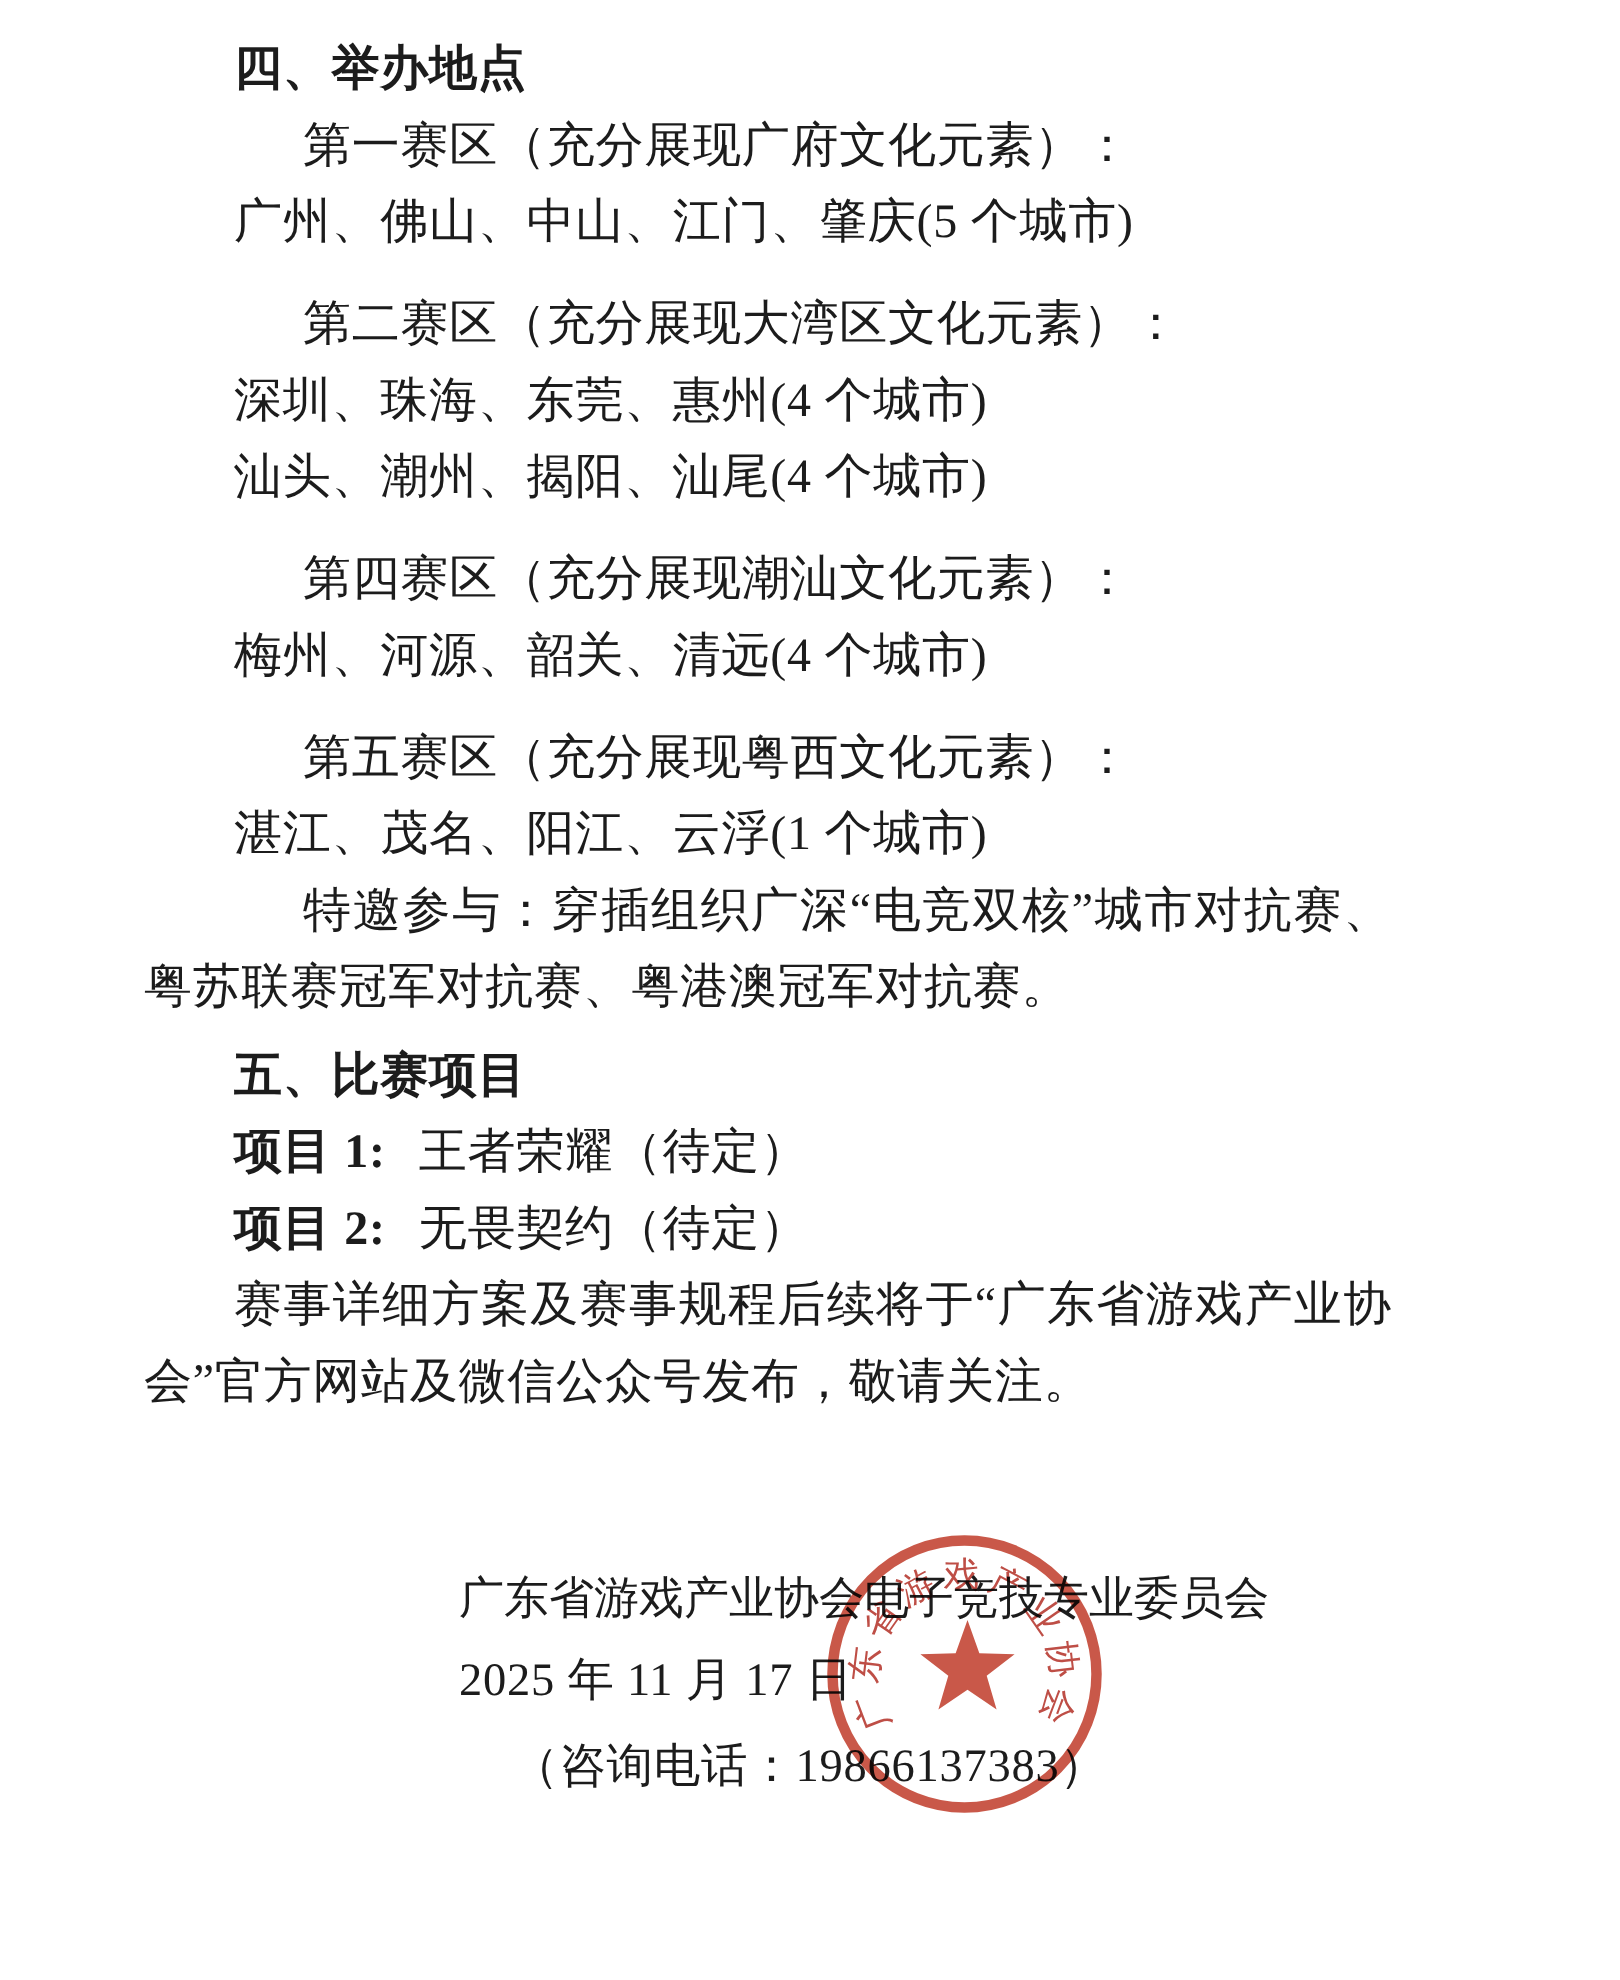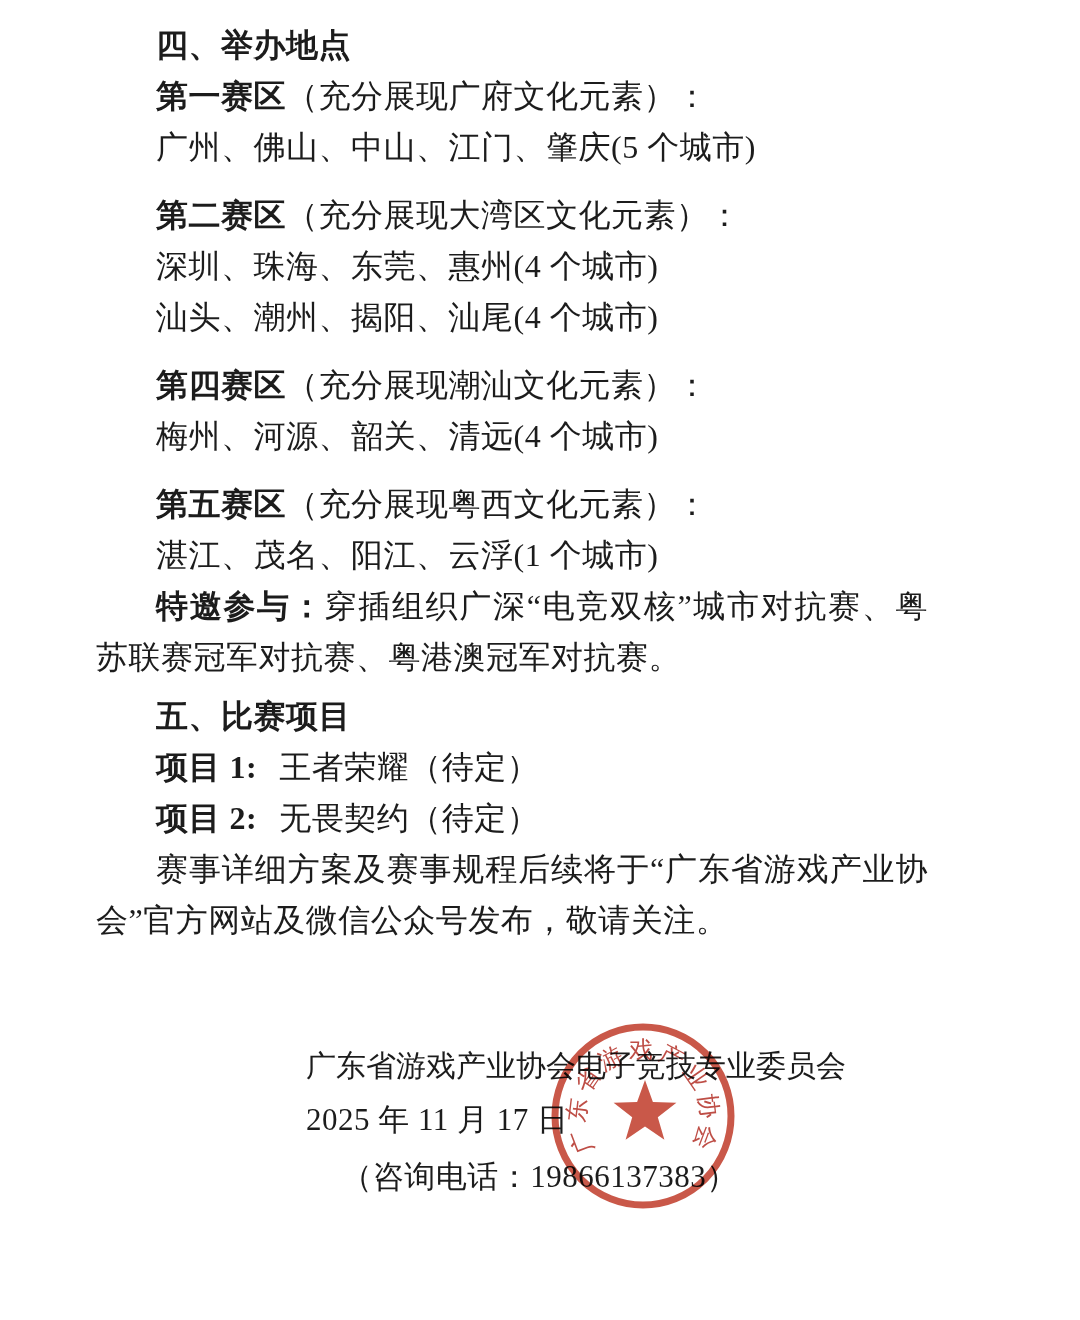--- a/index.html
+++ b/index.html
@@ -6,21 +6,21 @@
   body {
     width: 1080px; height: 1320px;
     background: #ffffff;
     color: #1c1c1c;
     font-family: "Liberation Serif", "DejaVu Serif", serif;
     position: relative;
     overflow: hidden;
   }
   .page { padding: 20px 152px 0 96px; position: relative; }
   p { margin: 0; font-size: 32px; line-height: 51px; text-align: justify; text-indent: 60px; letter-spacing: 0.5px; }
-  .hei { font-family: "Liberation Sans", "DejaVu Sans", sans-serif; font-weight: 700; }
+  .hei { font-family: "Liberation Sans", "DejaVu Sans", sans-serif; font-weight: 400; margin-left: 46px; }
   .heading { font-family: "Liberation Sans", "DejaVu Sans", sans-serif; font-weight: 700; }
   .zone-gap { margin-top: 17px; }
   .sec5 { margin-top: 8px; }
   .item-label { font-weight: 700; margin-right: 22px; }
   .sig-block { margin-top: 93px; margin-left: 210px; }
   .sig-block p { text-indent: 0; }
   .org-line { font-size: 30px; line-height: 54px; letter-spacing: 0; }
   .date-line { font-size: 31px; line-height: 54px; }
   .contact-line { font-size: 31px; line-height: 51px; text-indent: 55px; margin-top: 4px; text-align: center; }
   .seal {

